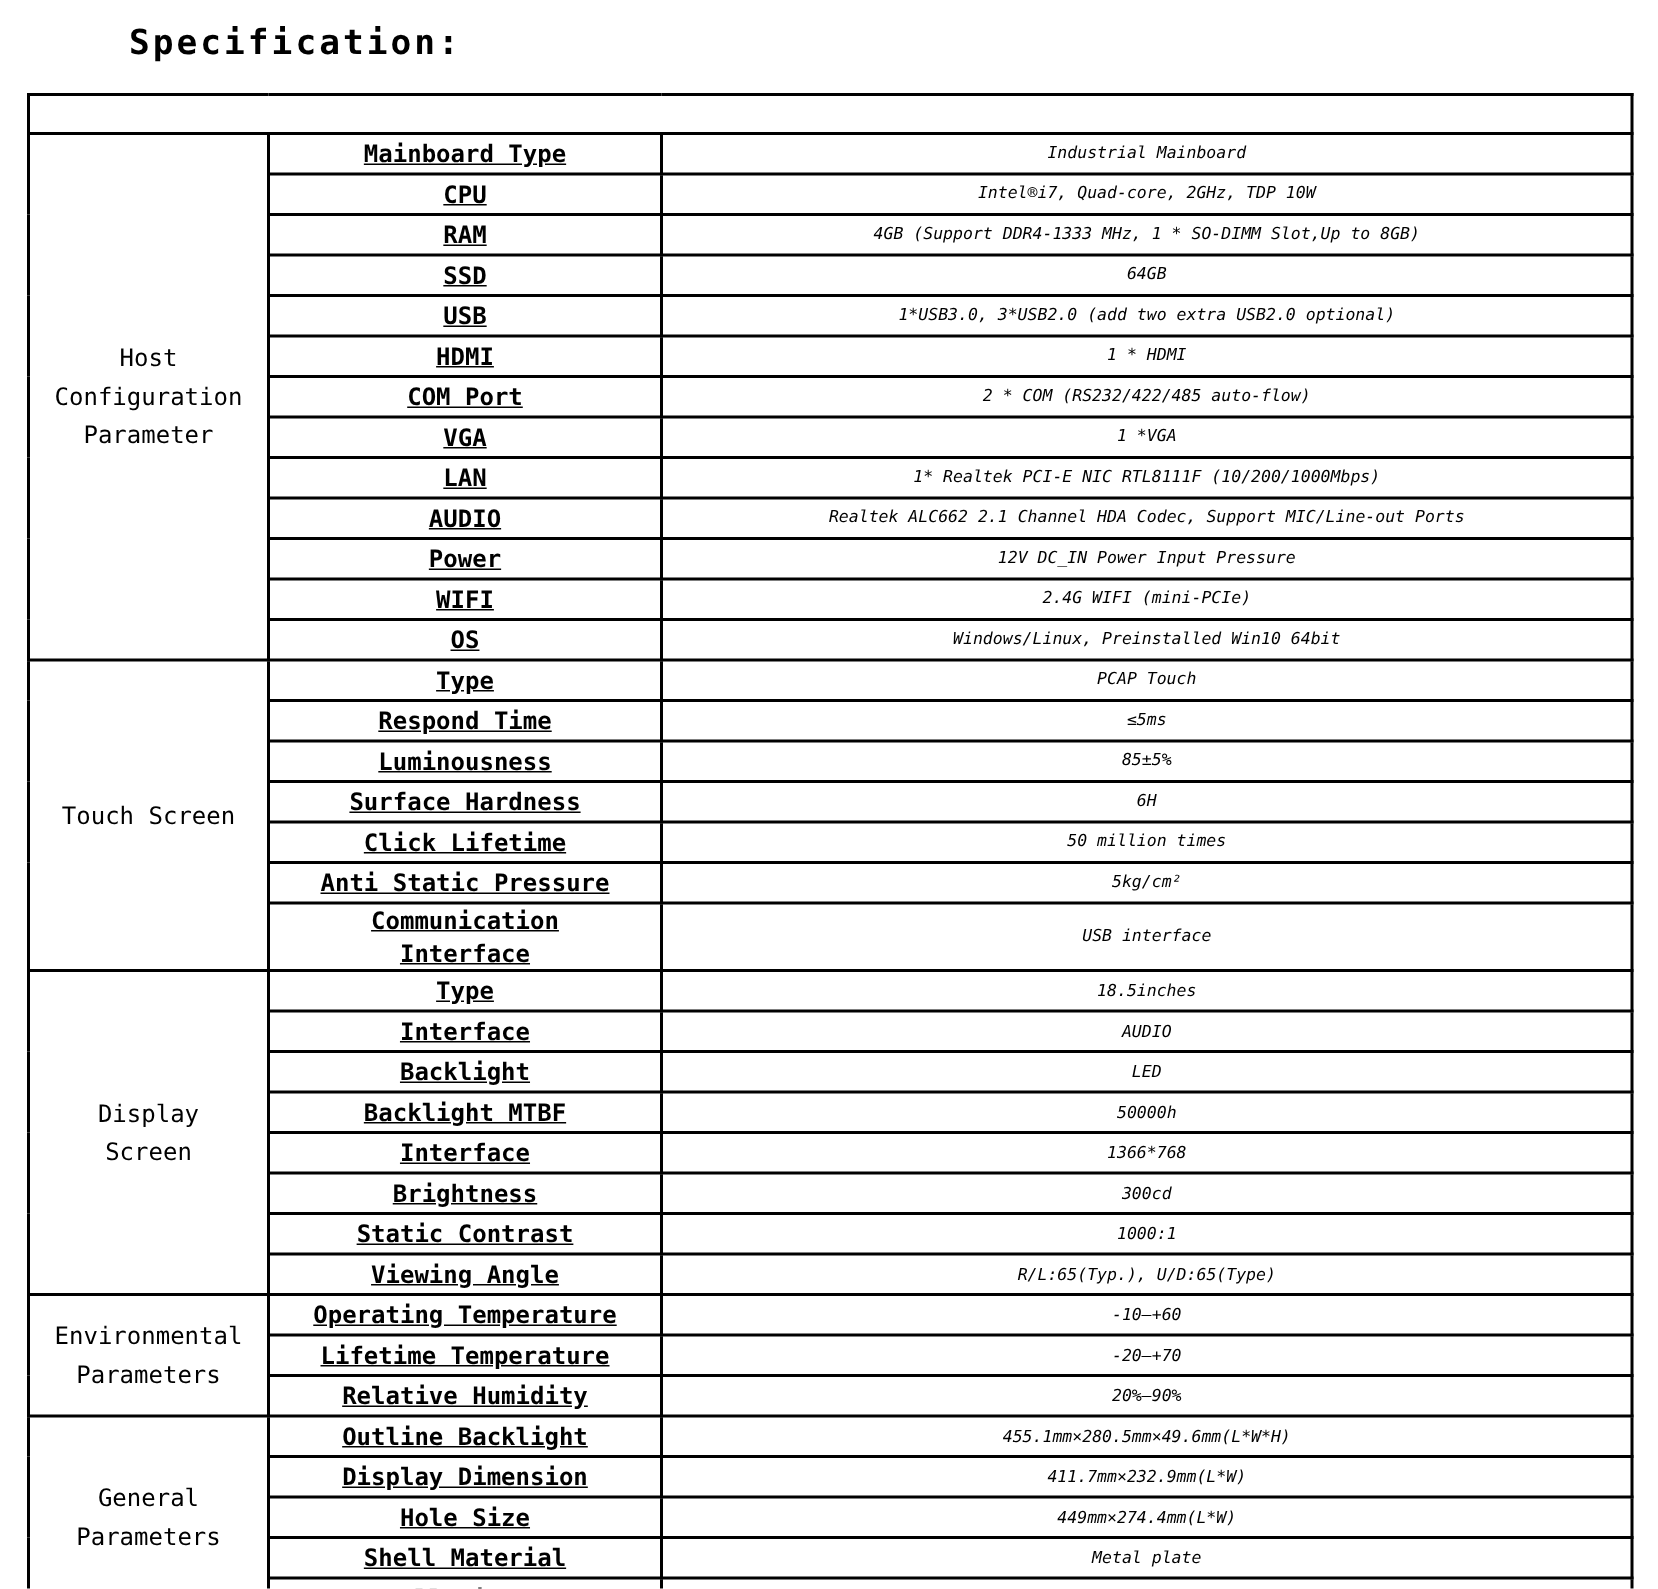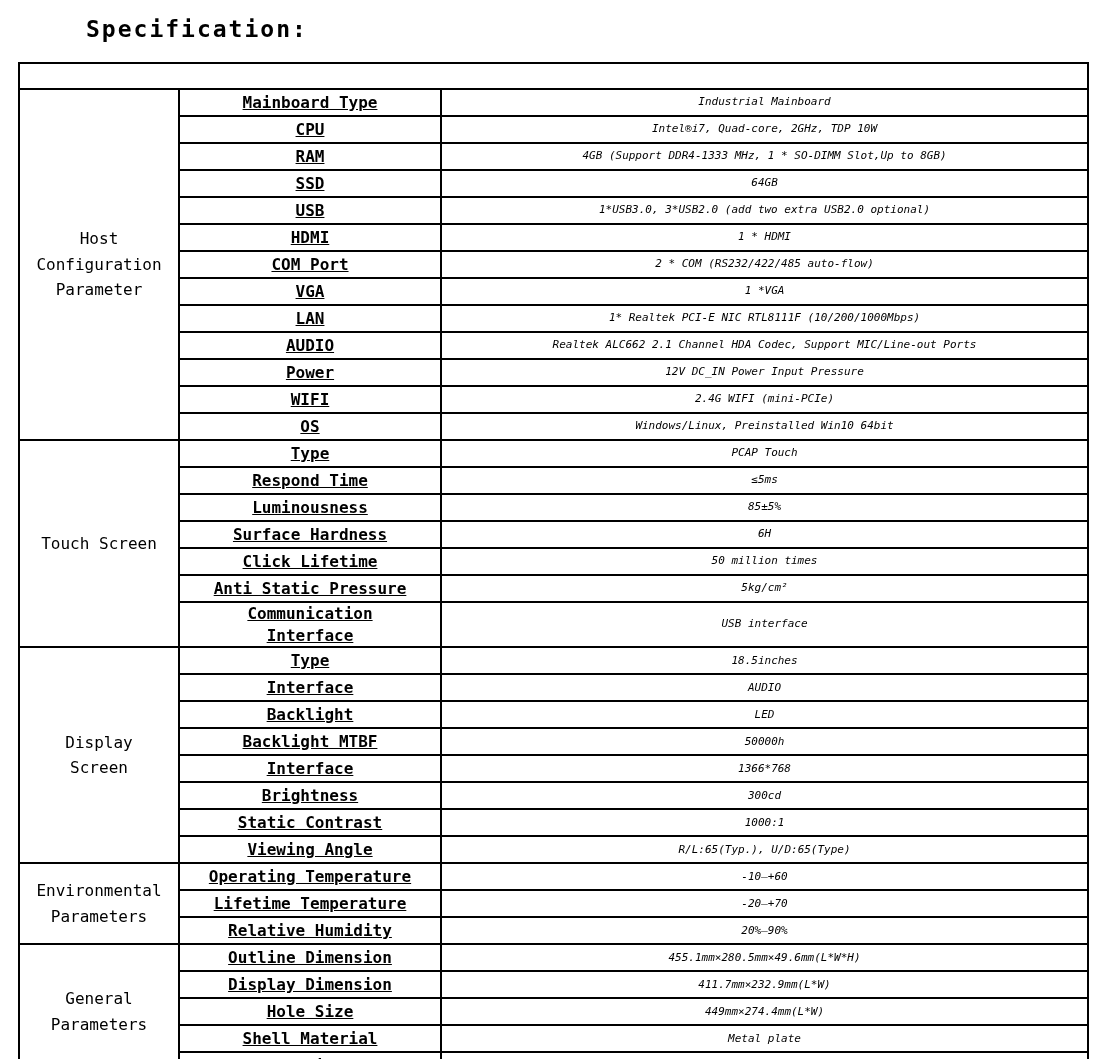--- a/index.html
+++ b/index.html
@@ -208,21 +208,21 @@
         <td class="param">Lifetime Temperature</td>
         <td class="value">-20—+70</td>
       </tr>
       <tr>
         <td class="param">Relative Humidity</td>
         <td class="value">20%—90%</td>
       </tr>
       <tr>
         <th class="cat" rowspan="5">General
 Parameters</th>
-        <td class="param">Outline Dimension</td>
+        <td class="param">Outline Backlight</td>
         <td class="value">455.1mm×280.5mm×49.6mm(L*W*H)</td>
       </tr>
       <tr>
         <td class="param">Display Dimension</td>
         <td class="value">411.7mm×232.9mm(L*W)</td>
       </tr>
       <tr>
         <td class="param">Hole Size</td>
         <td class="value">449mm×274.4mm(L*W)</td>
       </tr>

